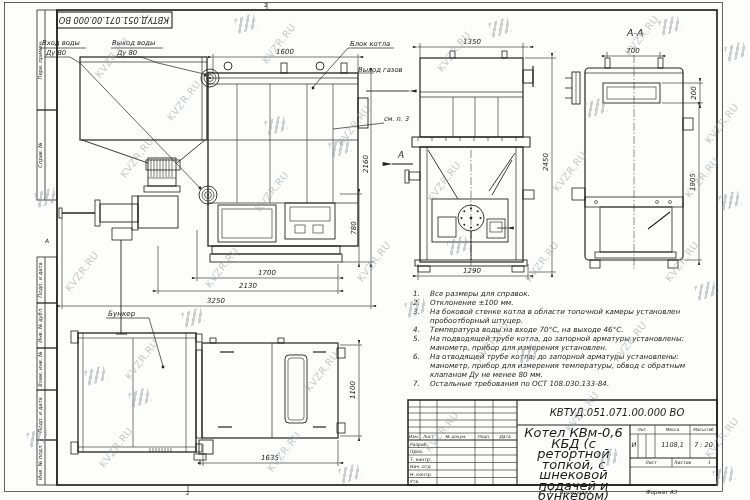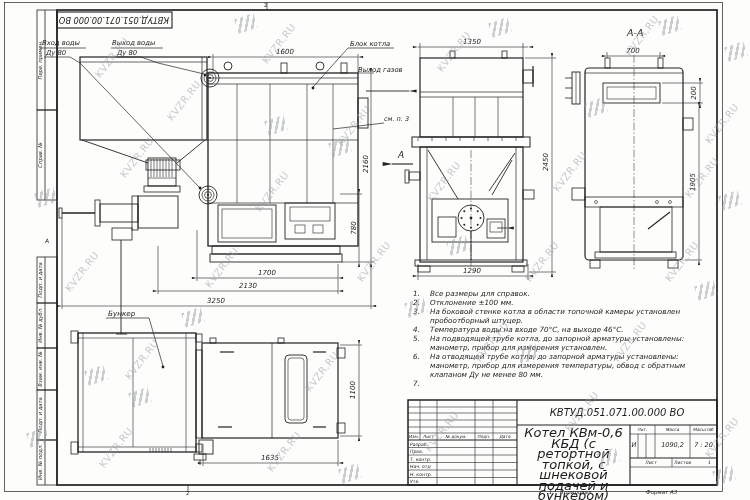--- a/index.html
+++ b/index.html
@@ -430,20 +430,21 @@
 манометр, прибор для измерения установлен.</span>
       </div>
   <div class="note">
         <span class="n">6.</span>
         <span class="t">На отводящей трубе котла, до запорной арматуры установлены:
 манометр, прибор для измерения температуры, обвод с обратным
 клапаном Ду не менее 80 мм.</span>
       </div>
   <div class="note">
         <span class="n">7.</span>
+        <span class="t">Остальные требования по ОСТ 108.030.133-84.</span>
       </div>
 </div>
 
 <div>
   <span class="txt" style="left:517px;top:407px;width:200px;text-align:center;font-size:10px;">КВТУД.051.071.00.000 ВО</span>
   <div class="txt pre" style="left:518px;top:428px;width:111px;text-align:center;font-size:13px;line-height:10.5px;white-space:pre-line;">Котел КВм-0,6 КБД (с
 ретортной топкой, с
 шнековой подачей и бункером)</div>
 
   <span class="txt tb" style="left:408px;top:434px;width:12px;text-align:center;font-size:4.3px;">Изм.</span>
@@ -456,21 +457,21 @@
   <span class="txt tb" style="left:410px;top:449px;font-size:4.6px;">Пров.</span>
   <span class="txt tb" style="left:410px;top:456.5px;font-size:4.6px;">Т. контр.</span>
   <span class="txt tb" style="left:410px;top:464px;font-size:4.6px;">Нач. отд</span>
   <span class="txt tb" style="left:410px;top:471.5px;font-size:4.6px;">Н. контр.</span>
   <span class="txt tb" style="left:410px;top:479px;font-size:4.6px;">Утв.</span>
 
   <span class="txt tb" style="left:630px;top:427px;width:25px;text-align:center;font-size:4.3px;">Лит.</span>
   <span class="txt tb" style="left:655px;top:427px;width:35px;text-align:center;font-size:4.3px;">Масса</span>
   <span class="txt tb" style="left:690px;top:427px;width:27px;text-align:center;font-size:4.3px;">Масштаб</span>
   <span class="txt" style="left:630px;top:441px;width:8px;text-align:center;font-size:6.5px;">И</span>
-  <span class="txt" style="left:655px;top:441px;width:35px;text-align:center;font-size:6.5px;">1090,2</span>
+  <span class="txt" style="left:655px;top:441px;width:35px;text-align:center;font-size:6.5px;">1108,1</span>
   <span class="txt" style="left:690px;top:441px;width:27px;text-align:center;font-size:6.5px;">7 : 20</span>
 
   <span class="txt tb" style="left:630px;top:460px;width:42px;text-align:center;font-size:4.6px;">Лист</span>
   <span class="txt tb" style="left:674px;top:460px;font-size:4.6px;">Листов</span>
   <span class="txt tb" style="left:708px;top:460px;font-size:4.6px;">1</span>
 
   <span class="txt tb" style="left:549px;top:489px;font-size:5px;">1</span>
   <span class="txt tb" style="left:560px;top:489px;font-size:5.5px;">Копировал</span>
   <span class="txt tb" style="left:646px;top:489px;font-size:5.5px;">Формат А3</span>
   <span class="txt tb" style="left:264px;top:2px;font-size:5px;font-style:normal;">2</span>

